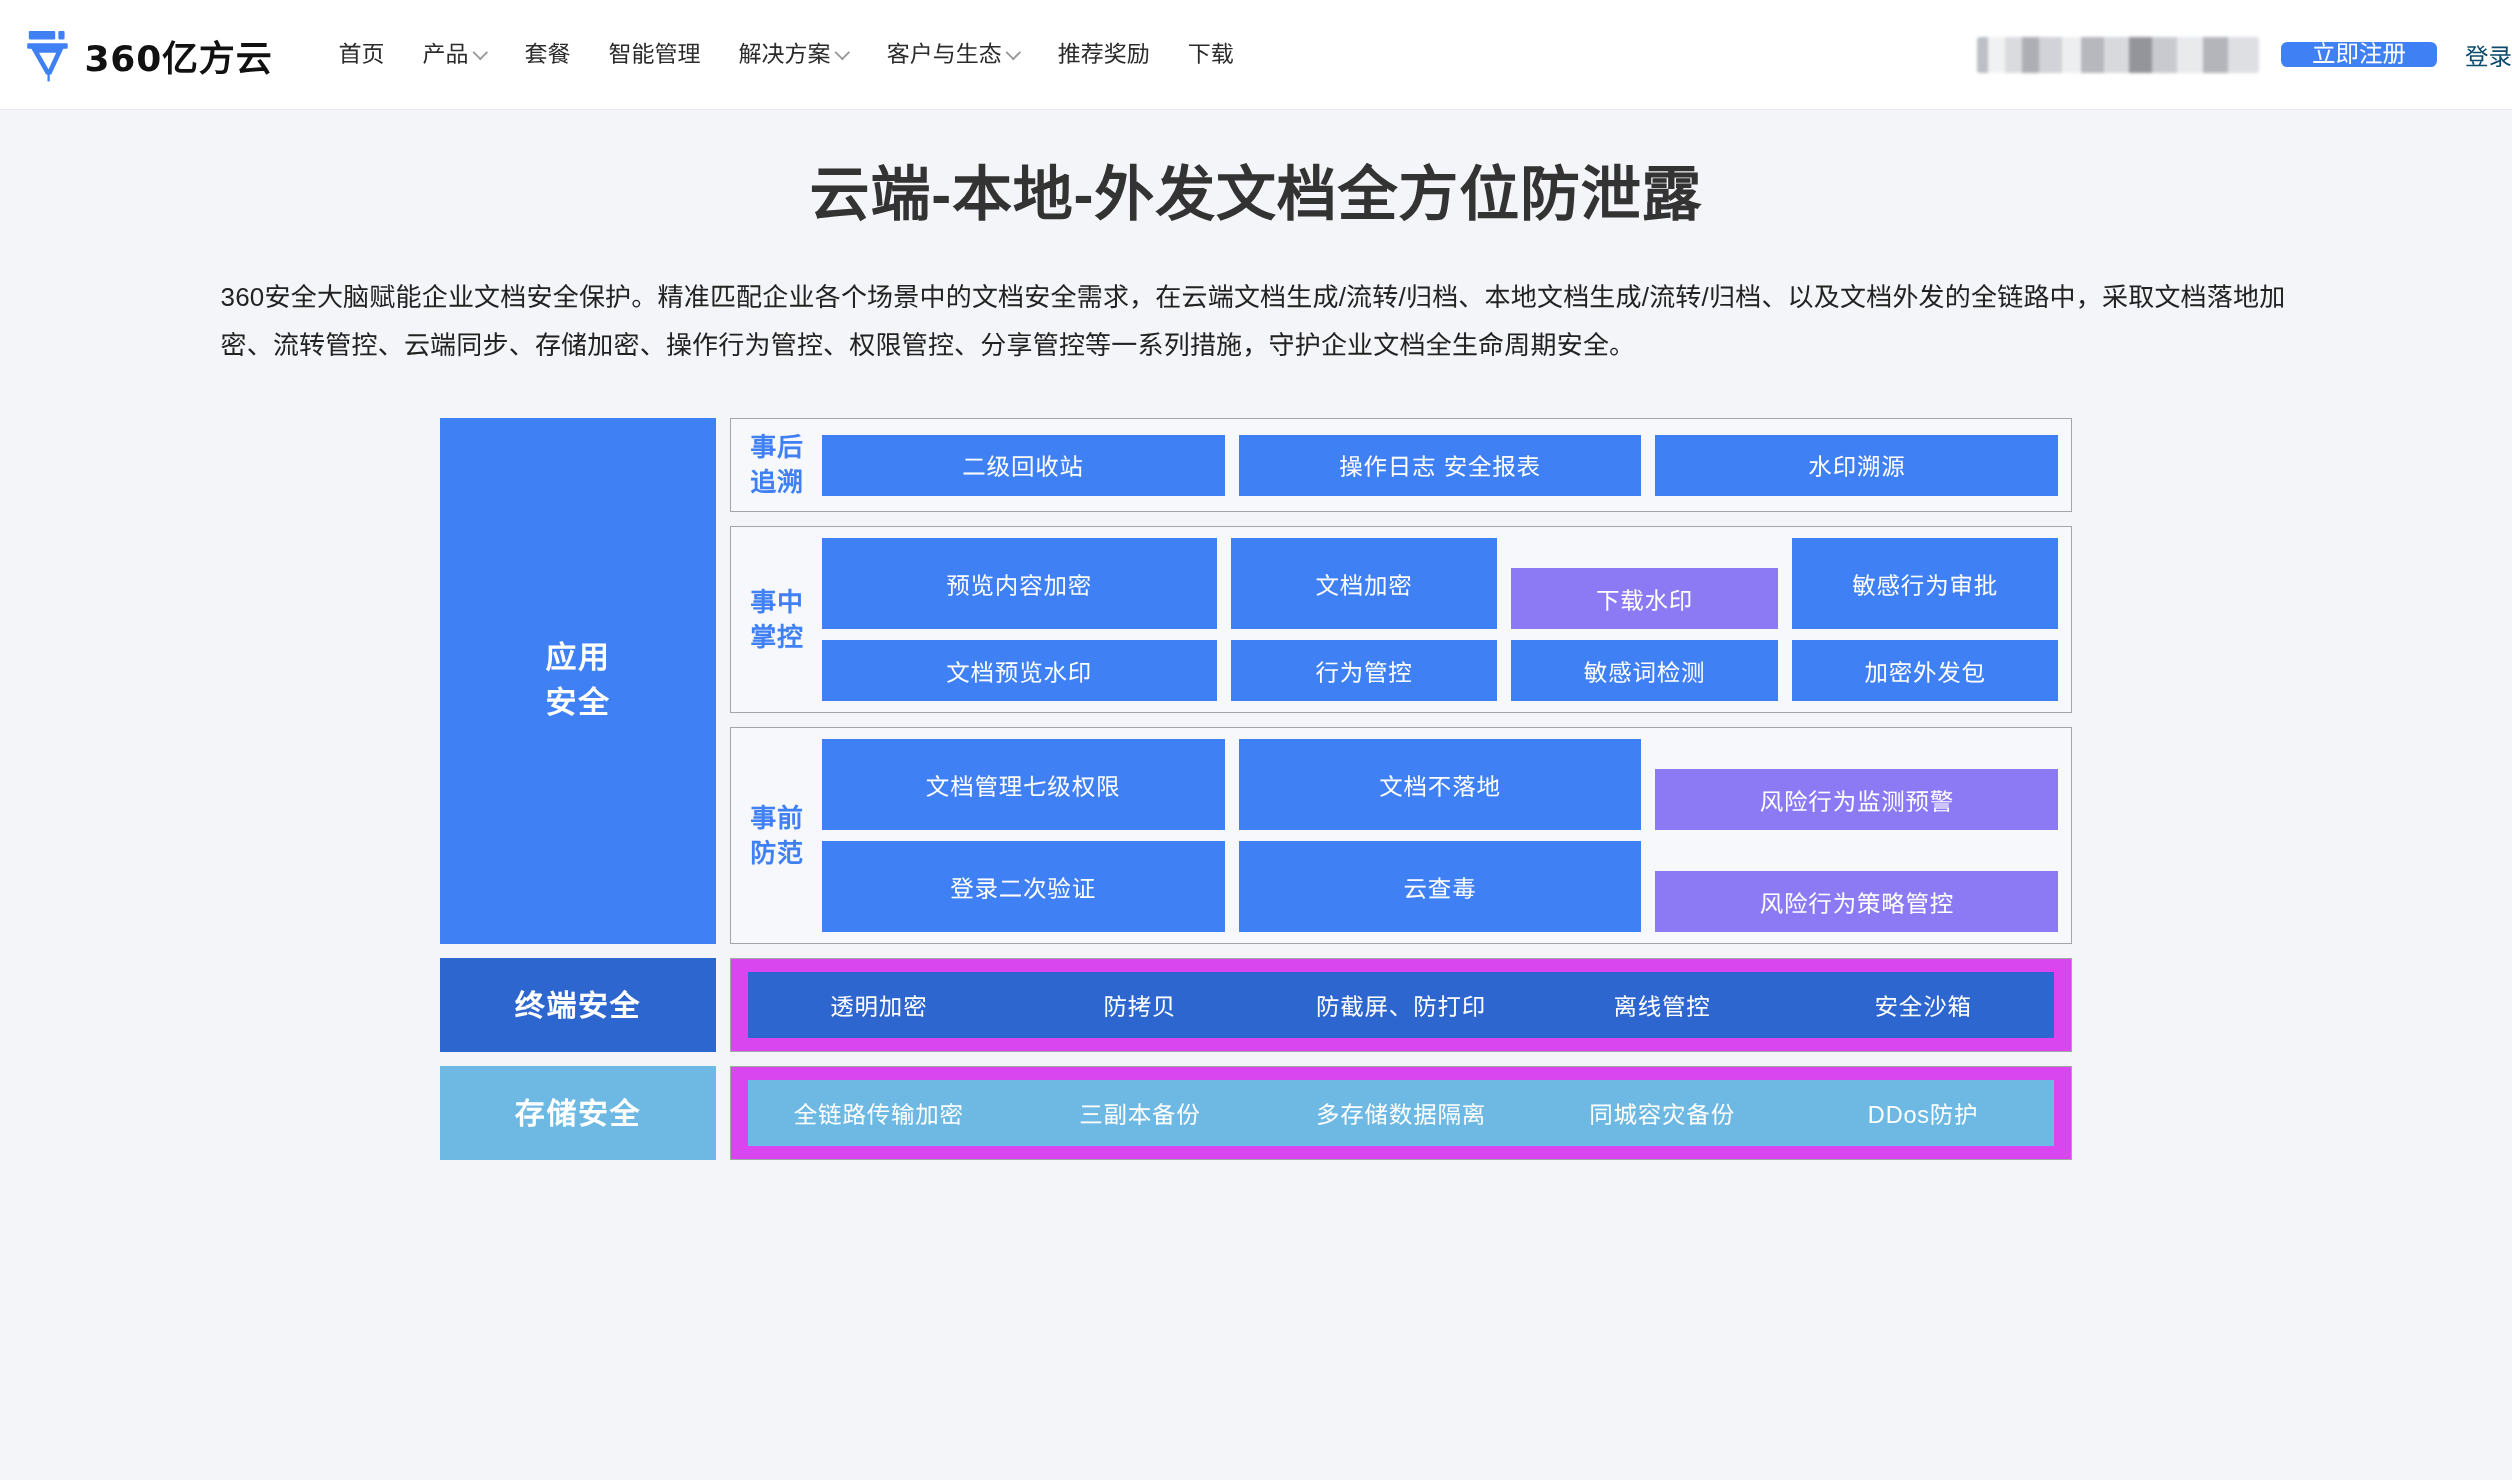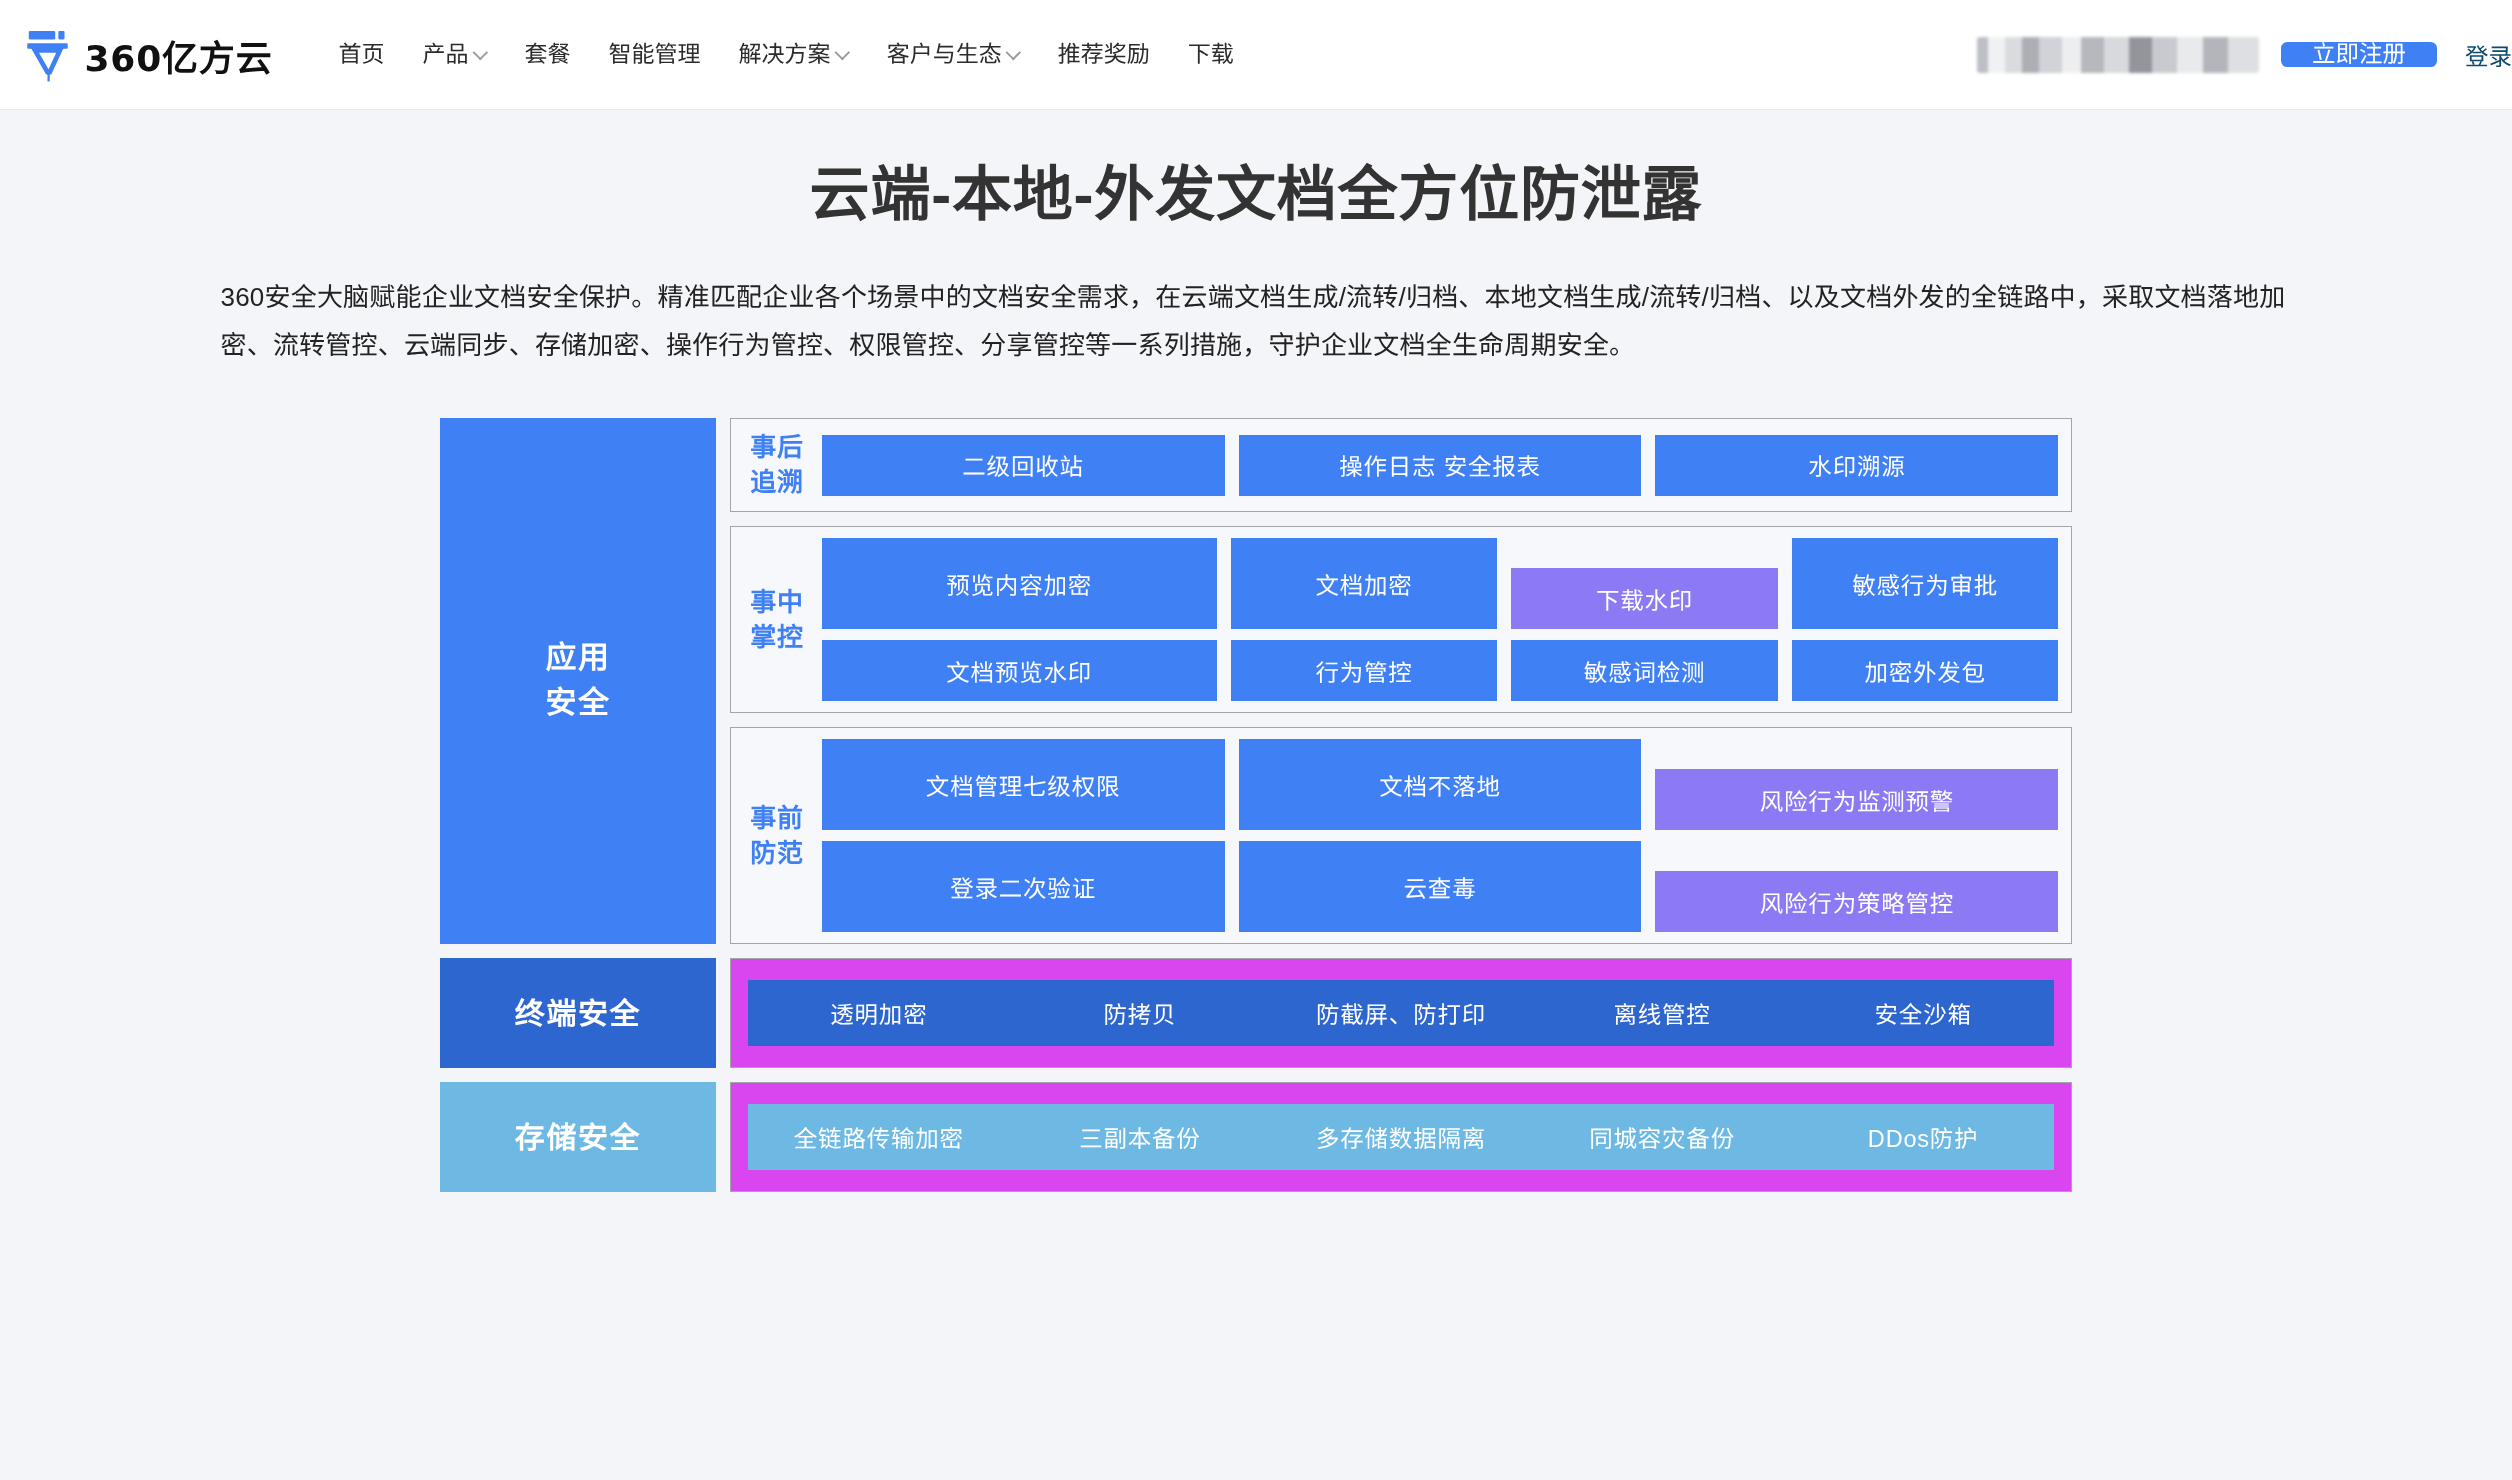--- a/index.html
+++ b/index.html
@@ -248,21 +248,21 @@
   .tile.deep   { background: #2e66d0; }
   .tile.light  { background: #6db9e3; }
   .tile.w2 { flex: 2; }
   .tile.w3 { flex: 3; }
 
   .flat-row {
     display: flex;
     align-items: stretch;
     gap: 14px;
   }
-  .flat-row .side-label { height: 110px; }
+  .flat-row .side-label { height: 94px; }
   .flat-panel {
     flex: 1;
     border: 1.6px solid #a3a5a9;
     background: #d946ef;
     display: flex;
     align-items: center;
     padding: 11px 17.3px;
   }
   .flat-panel .tile { min-height: 66px; font-size: 23.5px; }
 </style>

